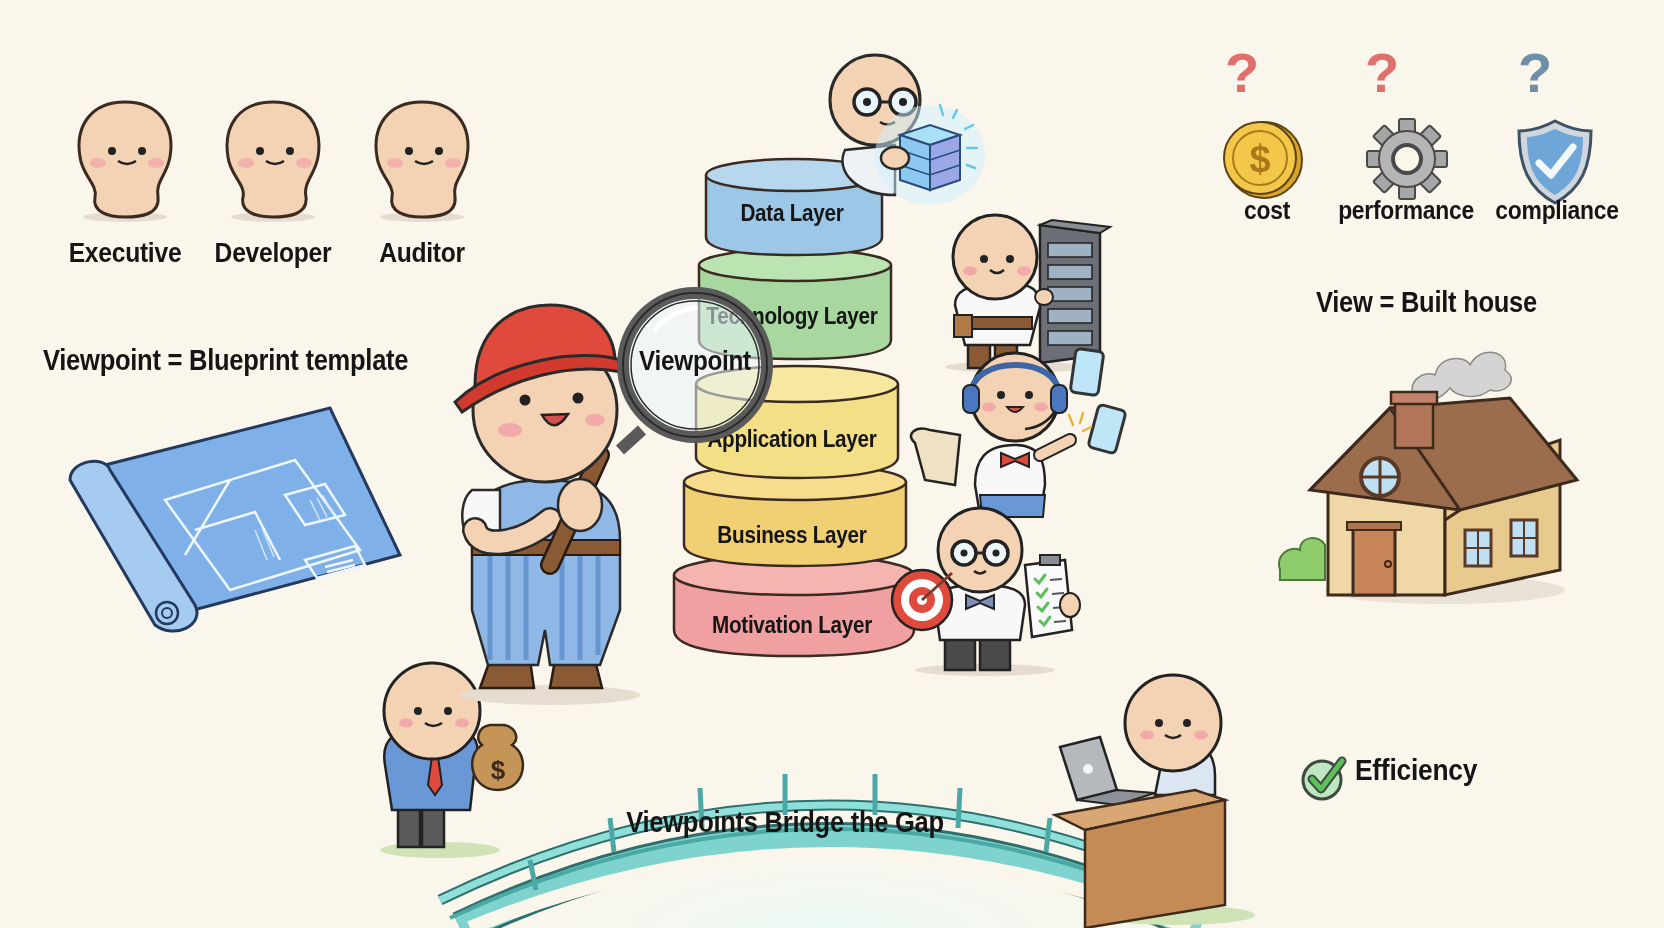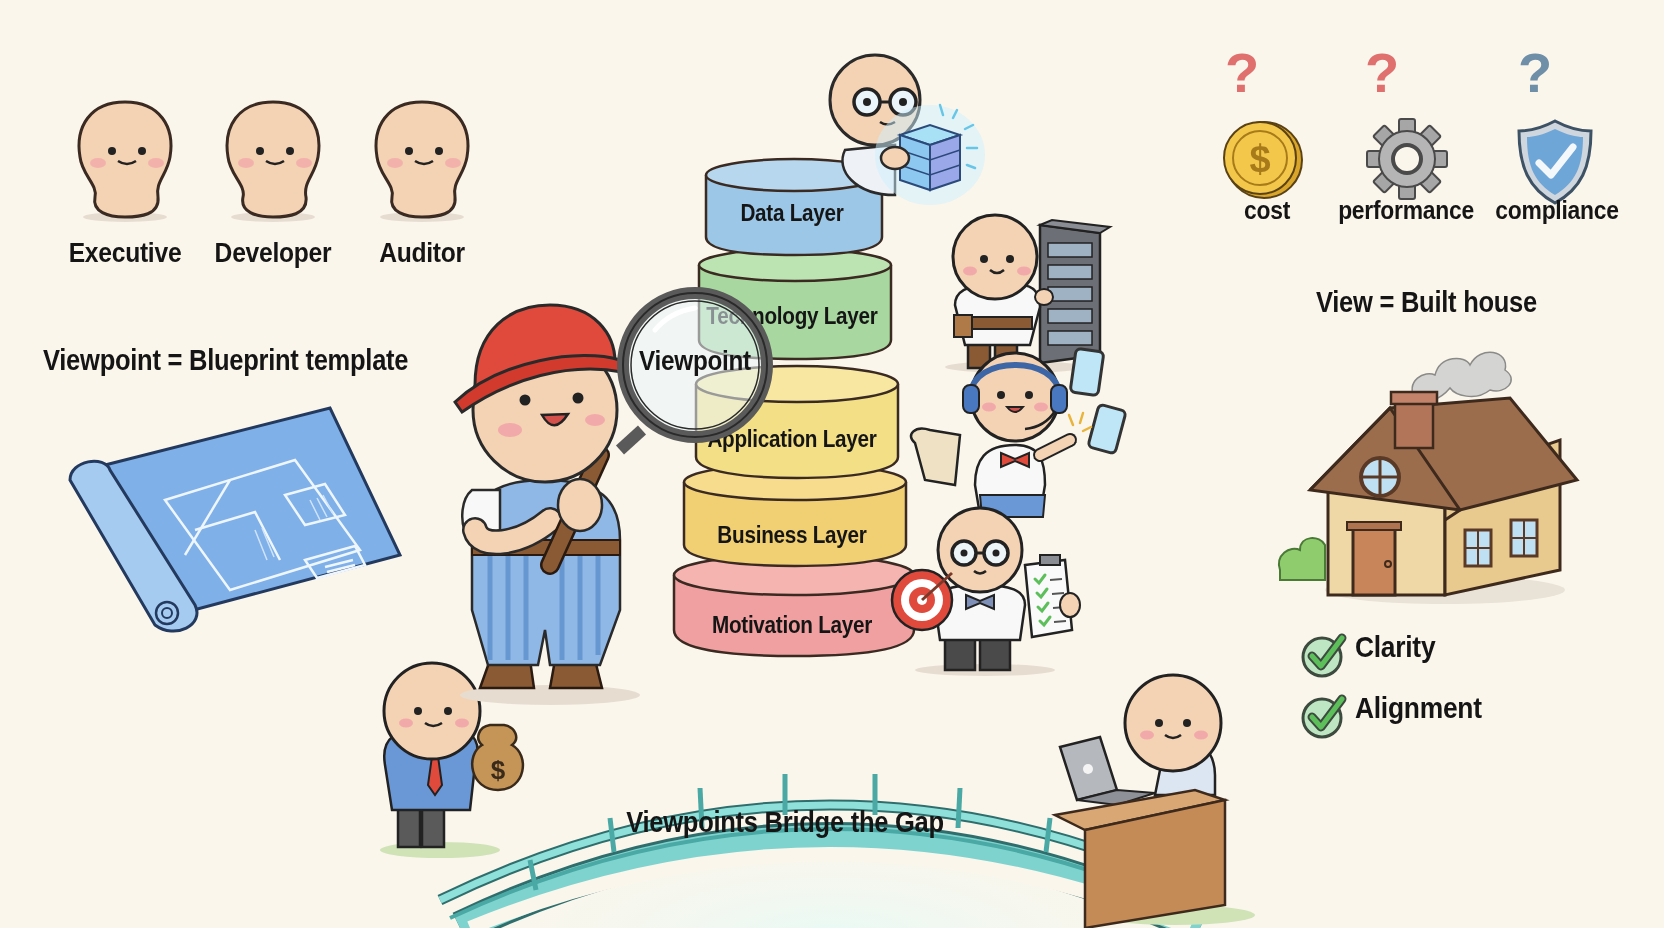--- a/index.html
+++ b/index.html
@@ -133,35 +133,27 @@
   <rect x="82" y="192" width="54" height="8" fill="#b07350" stroke="#3e2a1c" stroke-width="2"></rect>
   <circle cx="123" cy="234" r="3" fill="none" stroke="#3e2a1c" stroke-width="2"></circle>
   <g fill="#bfe0f2" stroke="#5a3a26" stroke-width="3">
     <rect x="200" y="200" width="26" height="36"></rect>
     <rect x="246" y="190" width="26" height="36"></rect>
   </g>
   <path d="M213 200 L213 236 M200 218 L226 218 M259 190 L259 226 M246 208 L272 208" stroke="#5a3a26" stroke-width="2"></path>
 </svg>
 
 <div class="abs" style="left:1300px;top:630px;width:300px;height:200px;">
-  <div class="abs" style="left:0;top:0;height:50px;width:300px">
+  <div class="abs" style="left:0;top:123px;height:50px;width:300px">
     <svg class="abs" style="left:0;top:0" width="50" height="50">
       <circle cx="22" cy="27" r="19" fill="#bfe6c3" stroke="#3d4a3e" stroke-width="3"></circle>
       <path d="M12 26 L21 36 L42 8" stroke="#3d4a3e" stroke-width="9" fill="none" stroke-linecap="round" stroke-linejoin="round"></path>
       <path d="M12 26 L21 36 L42 8" stroke="#5cbf5a" stroke-width="5" fill="none" stroke-linecap="round" stroke-linejoin="round"></path>
     </svg>
-    <div class="abs lbl benefit" style="left:55px;top:0px">Clarity</div>
-  </div>
-  <div class="abs" style="left:0;top:61px;height:50px;width:300px">
-    <svg class="abs" style="left:0;top:0" width="50" height="50">
-      <circle cx="22" cy="27" r="19" fill="#bfe6c3" stroke="#3d4a3e" stroke-width="3"></circle>
-      <path d="M12 26 L21 36 L42 8" stroke="#3d4a3e" stroke-width="9" fill="none" stroke-linecap="round" stroke-linejoin="round"></path>
-      <path d="M12 26 L21 36 L42 8" stroke="#5cbf5a" stroke-width="5" fill="none" stroke-linecap="round" stroke-linejoin="round"></path>
-    </svg>
-    <div class="abs lbl benefit" style="left:55px;top:0px">Alignment</div>
+    <div class="abs lbl benefit" style="left:55px;top:0px">Efficiency</div>
   </div>
 </div>
 
 <svg class="abs" style="left:440px;top:740px" width="780" height="188">
   <defs>
     <radialGradient id="glow" cx="50%" cy="70%" r="60%">
       <stop offset="0%" stop-color="#e6faf6" stop-opacity=".9"></stop>
       <stop offset="100%" stop-color="#fbf6ec" stop-opacity="0"></stop>
     </radialGradient>
   </defs>

